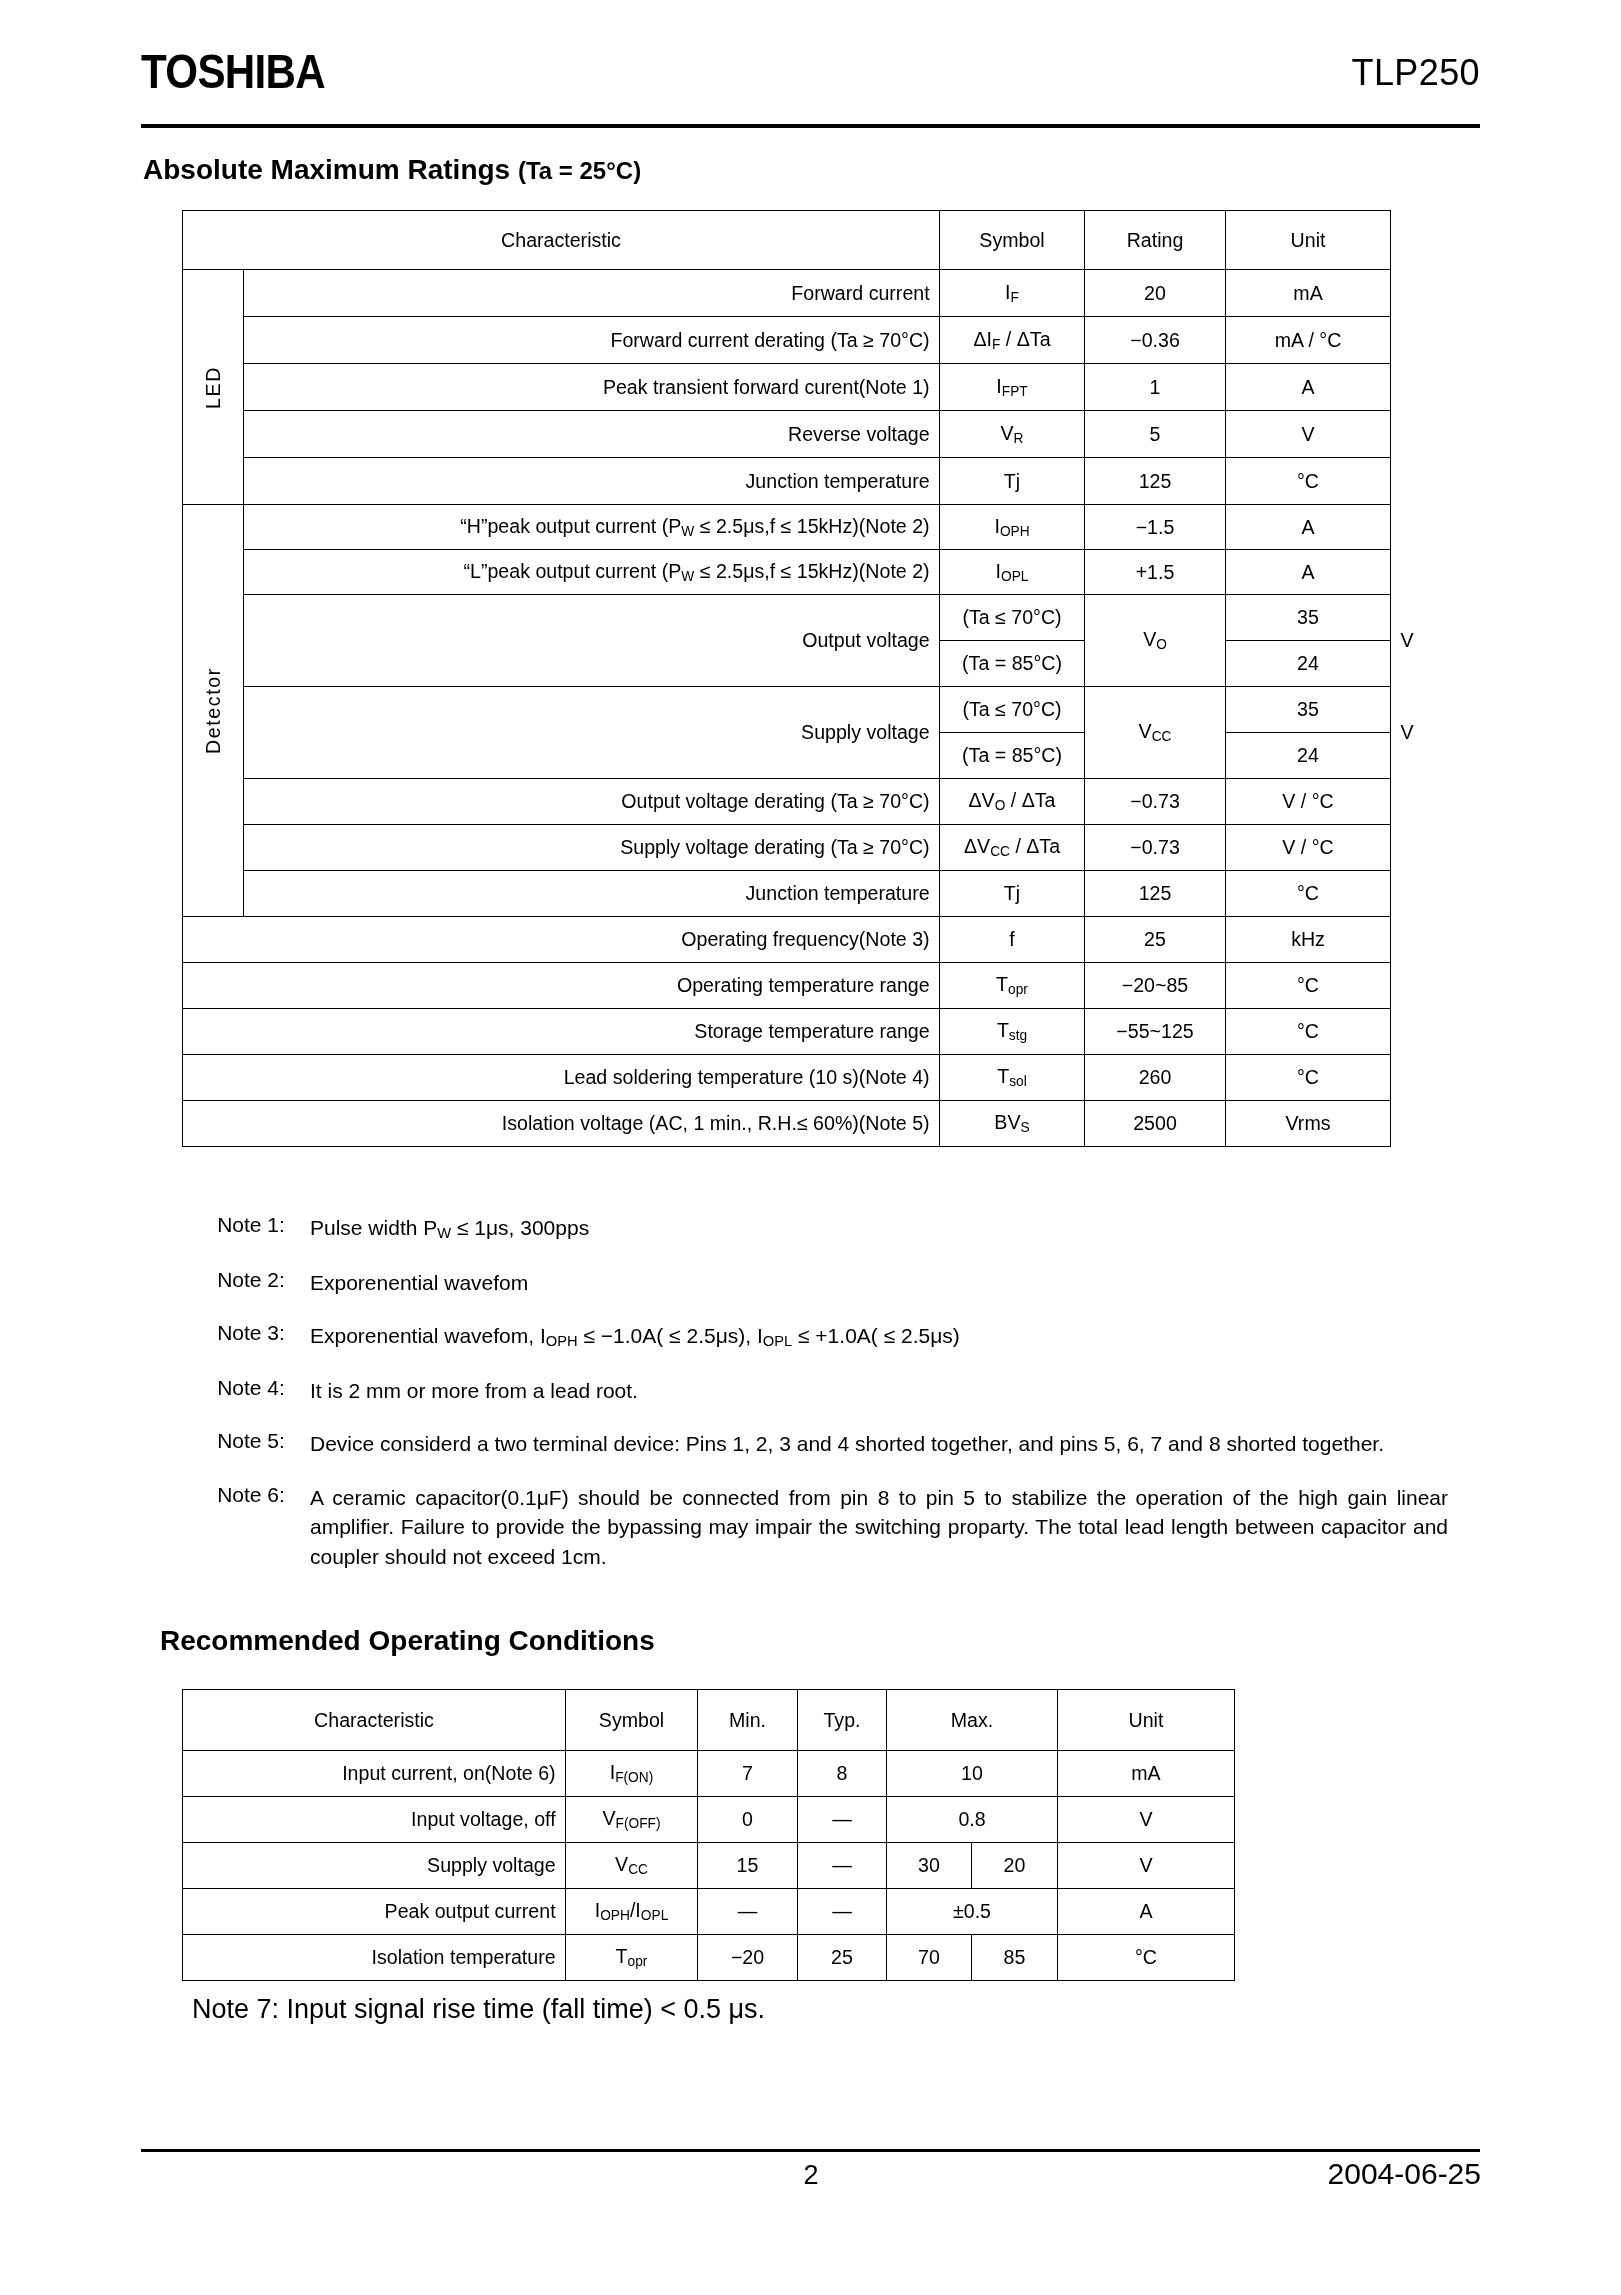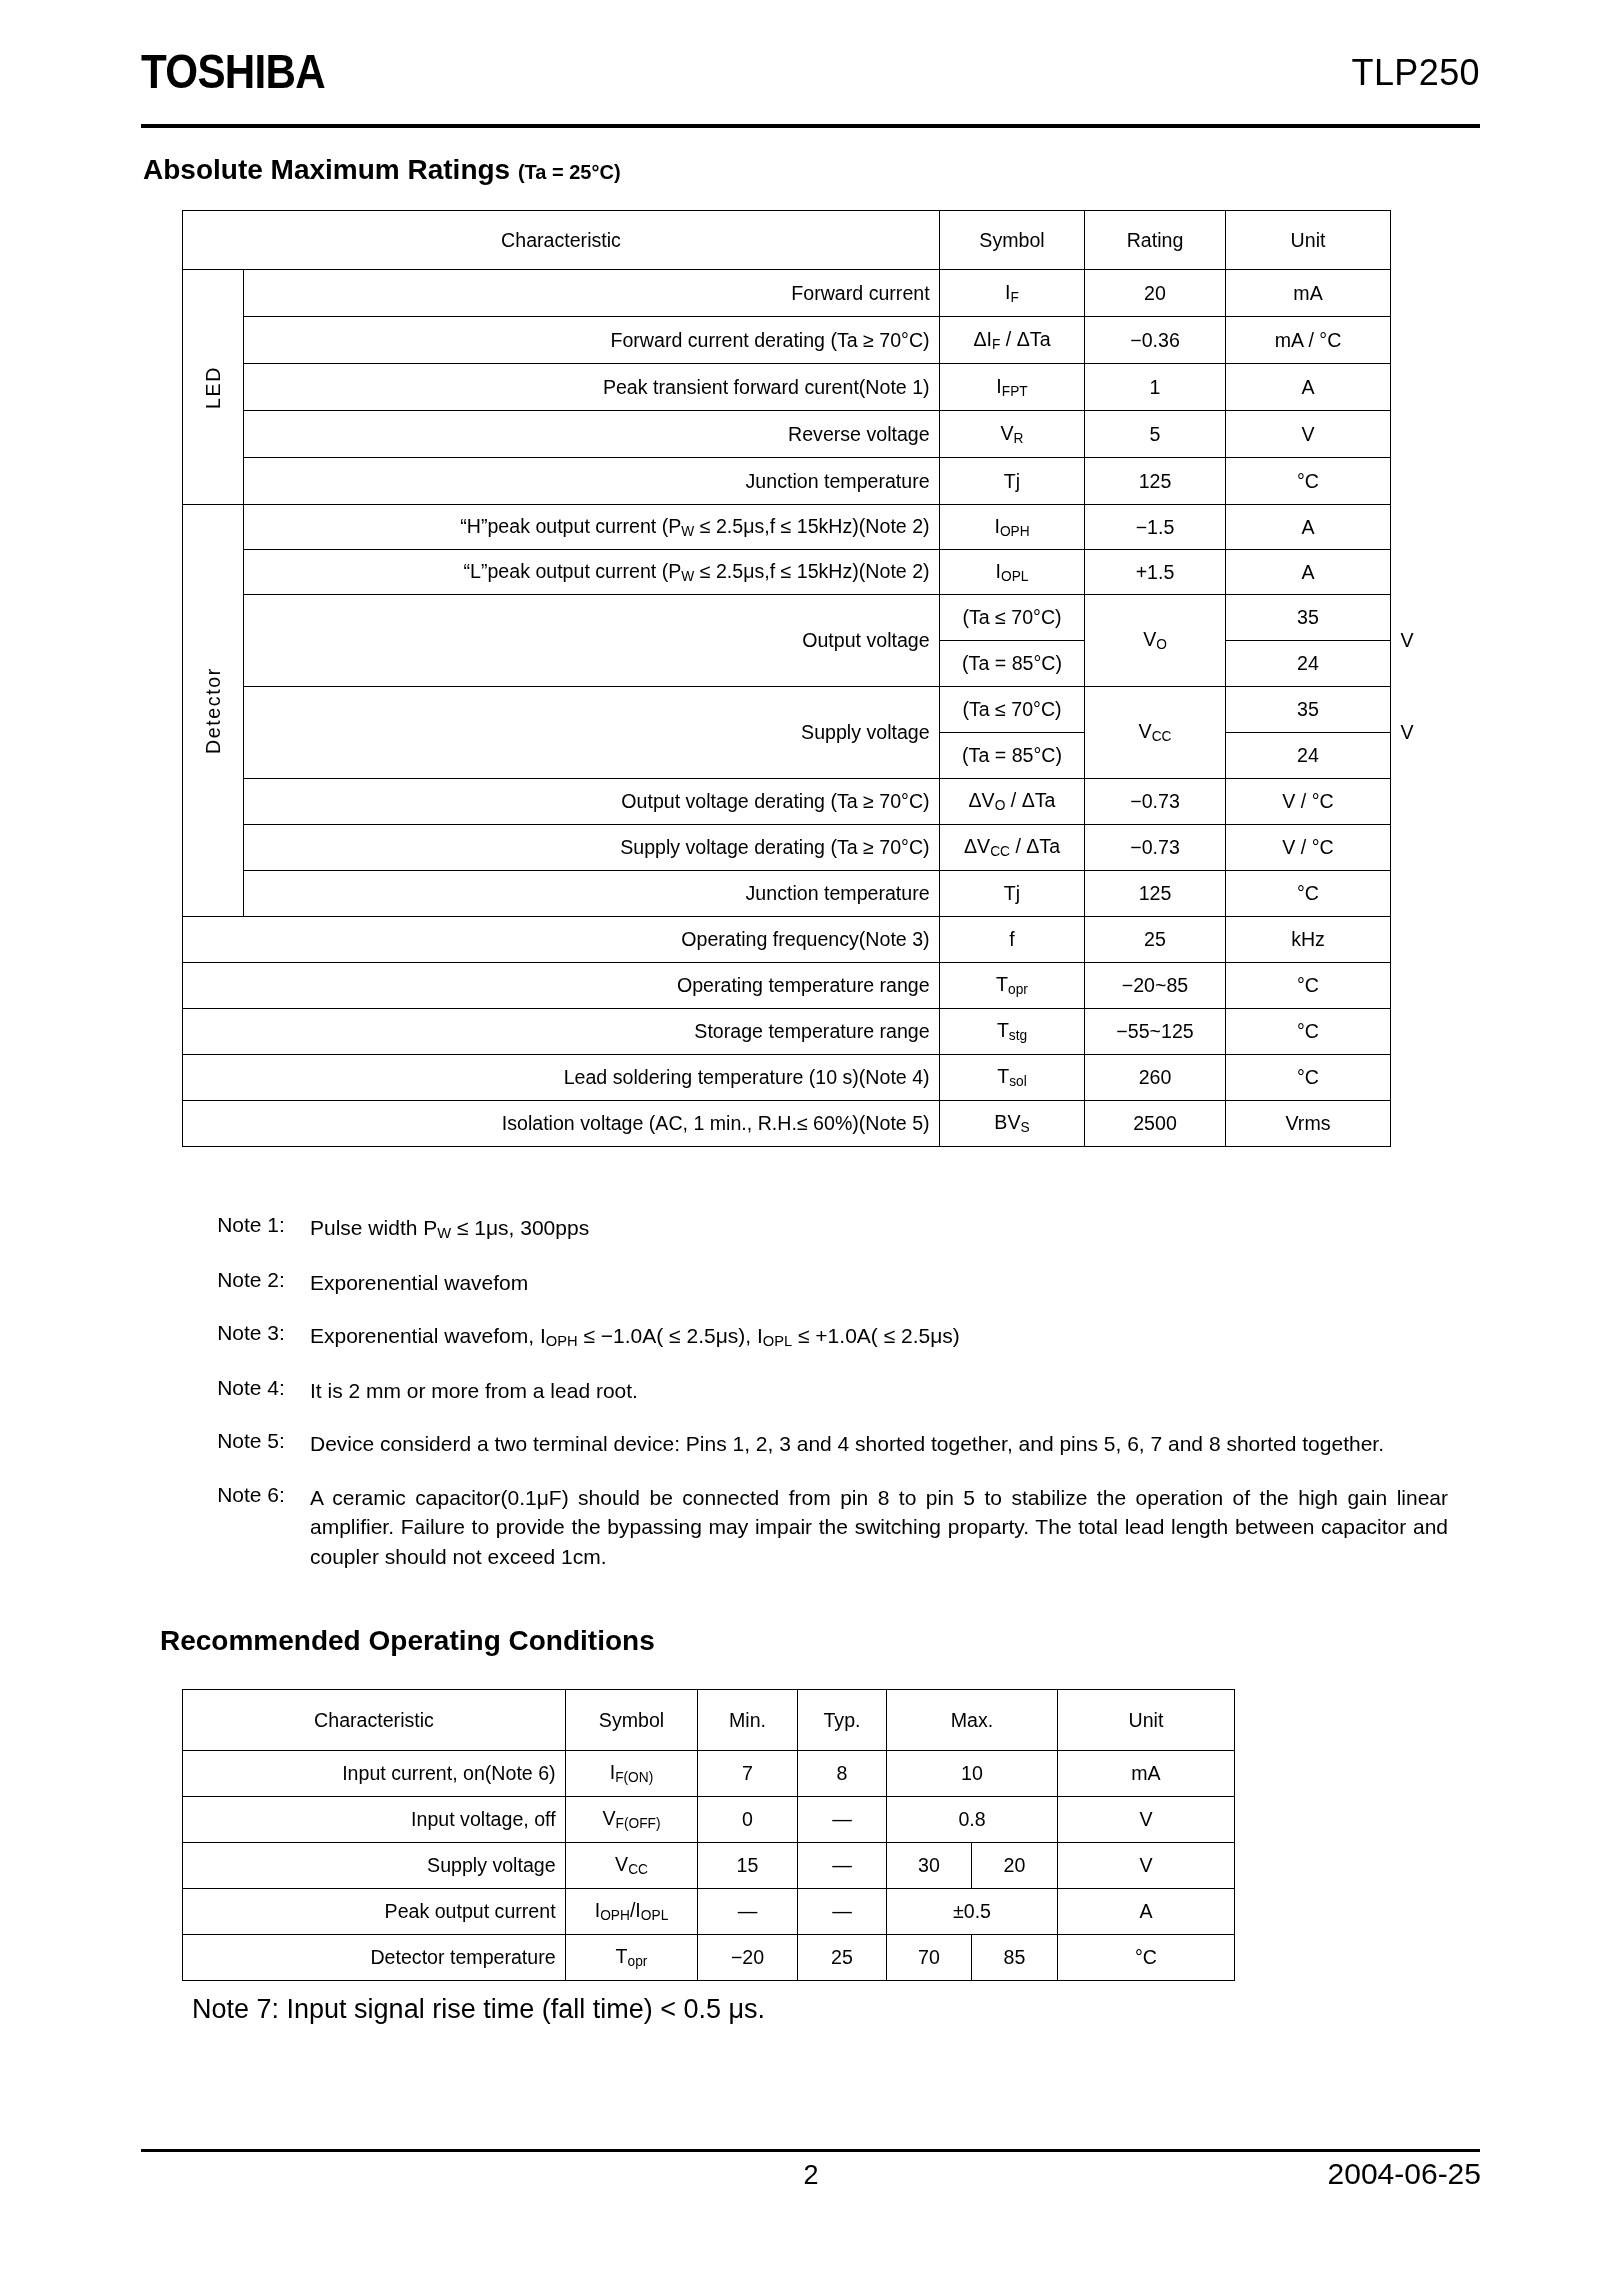--- a/index.html
+++ b/index.html
@@ -18,21 +18,21 @@
     font-family:"Liberation Sans", sans-serif;
     font-weight:bold; font-size:49px; letter-spacing:-0.8px;
     transform:scaleX(0.86); transform-origin:left center;
     display:inline-block; line-height:1;
   }
   .partno { position:absolute; right:0; bottom:1.6px; font-size:36px; letter-spacing:0.4px; }
   .header-rule { position:absolute; left:141px; top:124px; width:1339px; height:3.9px; background:#000; }
 
   
   .sec-title { position:absolute; font-weight:bold; font-size:28px; letter-spacing:0px; }
-  .sec-title .small { font-size:20px; }
+  .sec-title .small { font-size:24px; }
 
   
   table.dt { border-collapse:collapse; table-layout:fixed; }
   table.dt td, table.dt th {
     border:1.6px solid #000;
     font-weight:normal;
     font-size:19.6px;
     padding:0 9.4px;
     vertical-align:middle;
     background:#fff;
@@ -294,21 +294,21 @@
         </tr>
         <tr style="height:46px">
           <td class="l thick-left">Peak output current</td>
           <td class="c">I<sub>OPH</sub>/I<sub>OPL</sub></td>
           <td class="c">—</td>
           <td class="c">—</td>
           <td class="c" colspan="2">±0.5</td>
           <td class="c thick-right">A</td>
         </tr>
         <tr style="height:46px">
-          <td class="l thick-left thick-bottom">Detector temperature</td>
+          <td class="l thick-left thick-bottom">Isolation temperature</td>
           <td class="c thick-bottom">T<sub>opr</sub></td>
           <td class="c thick-bottom">−20</td>
           <td class="c thick-bottom">25</td>
           <td class="c thick-bottom">70</td>
           <td class="c thick-bottom">85</td>
           <td class="c thick-right thick-bottom">°C</td>
         </tr>
       </tbody>
   </table>
 

